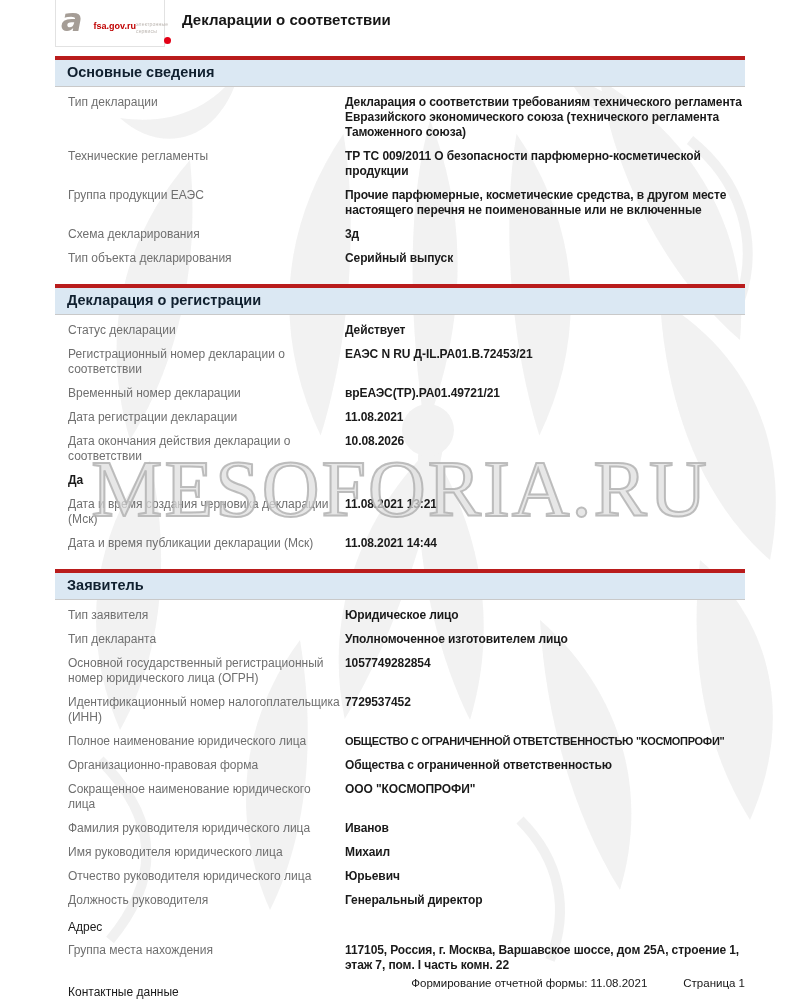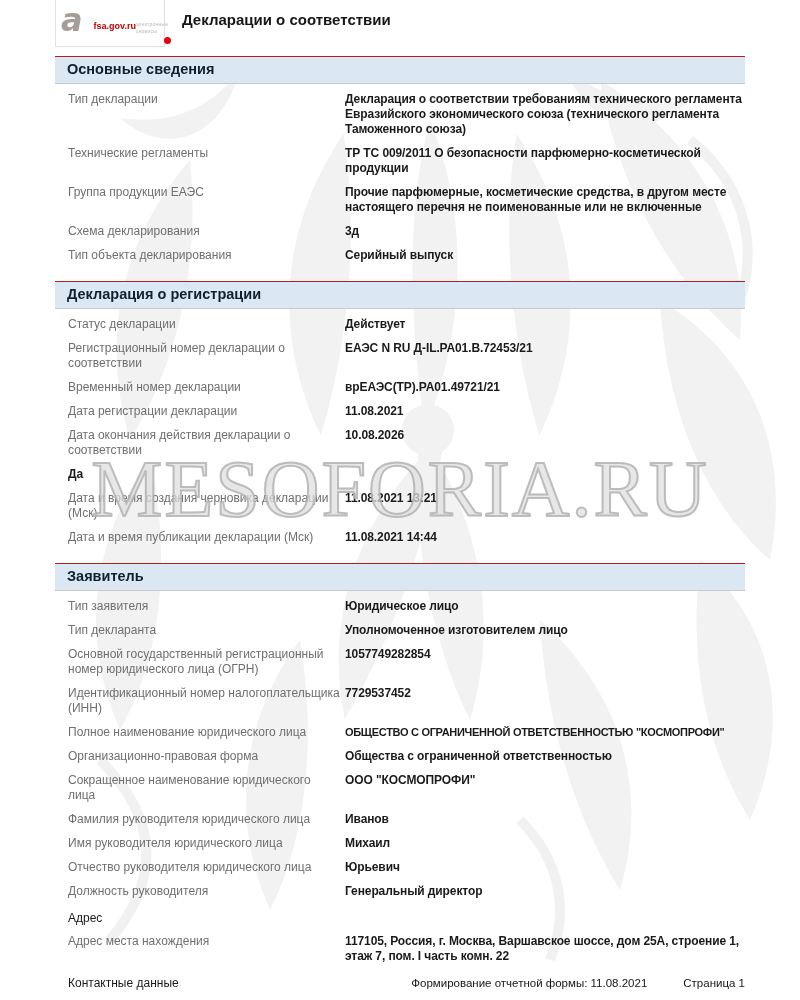--- a/index.html
+++ b/index.html
@@ -18,21 +18,21 @@
   .logo-box{position:absolute;left:0;top:-1px;width:110px;height:48px;background:#fff;
             border:1px solid #e2e2e2;box-sizing:border-box;display:flex;align-items:center;padding:2px 5px;}
   .logo-mark{font-family:"DejaVu Sans",sans-serif;font-weight:bold;font-style:italic;font-size:32px;
              color:#a59d96;line-height:30px;position:relative;margin-top:-6px;}
   .logo-dot{position:absolute;right:-7px;bottom:2px;width:7px;height:7px;border-radius:50%;background:#e30016;}
   .logo-text{margin-left:11px;display:flex;flex-direction:row;margin-top:10px;}
   .logo-brand{color:#c00000;font-size:9px;font-weight:bold;line-height:10px;}
   .logo-tagline{color:#bdb7b2;font-size:5px;line-height:7px;letter-spacing:0.2px;}
   .doc-title{position:absolute;left:127px;top:11px;font-size:15px;font-weight:bold;color:#161616;}
   
-  .band{margin-top:8px;border-top:1px solid #b91c1c;border-bottom:1px solid #c9c9c9;background:#dbe8f3;
+  .band{margin-top:8px;border-top:4px solid #b91c1c;border-bottom:1px solid #c9c9c9;background:#dbe8f3;
         padding:4px 12px 6px 12px;font-size:14.5px;font-weight:bold;color:#10202f;}
   .rows{padding:8px 0 10px 0;display:flex;flex-direction:column;gap:9px;}
   .row{display:grid;grid-template-columns:272px 1fr;column-gap:5px;padding-left:13px;}
   .label{color:#6f6f6f;font-size:12px;line-height:15px;}
   .value{color:#1a1a1a;font-size:12px;line-height:15px;font-weight:bold;letter-spacing:-0.1px;}
   .value.tight{font-size:11px;letter-spacing:-0.3px;}
   .subhead{font-weight:normal;font-size:12px;color:#1a1a1a;padding-left:13px;margin-top:3px;}
   
   .footer{position:absolute;left:72px;right:55px;bottom:11px;display:flex;justify-content:flex-end;
           font-size:11.5px;color:#161616;z-index:2;gap:36px;}
@@ -184,21 +184,21 @@
         <div class="label">Отчество руководителя юридического лица</div>
         <div class="value">Юрьевич</div>
       </div>
       <div class="row">
         <div class="label">Должность руководителя</div>
         <div class="value">Генеральный директор</div>
       </div>
 
       <div class="subhead">Адрес</div>
       <div class="row">
-        <div class="label">Адрес места нахождения</div>
+        <div class="label">Группа места нахождения</div>
         <div class="value">117105, Россия, г. Москва, Варшавское шоссе, дом 25А, строение 1, этаж 7, пом. I часть комн. 22</div>
       </div>
 
       <div class="subhead">Контактные данные</div>
 
     </div>
 
   </div>
 
   <div class="footer">

